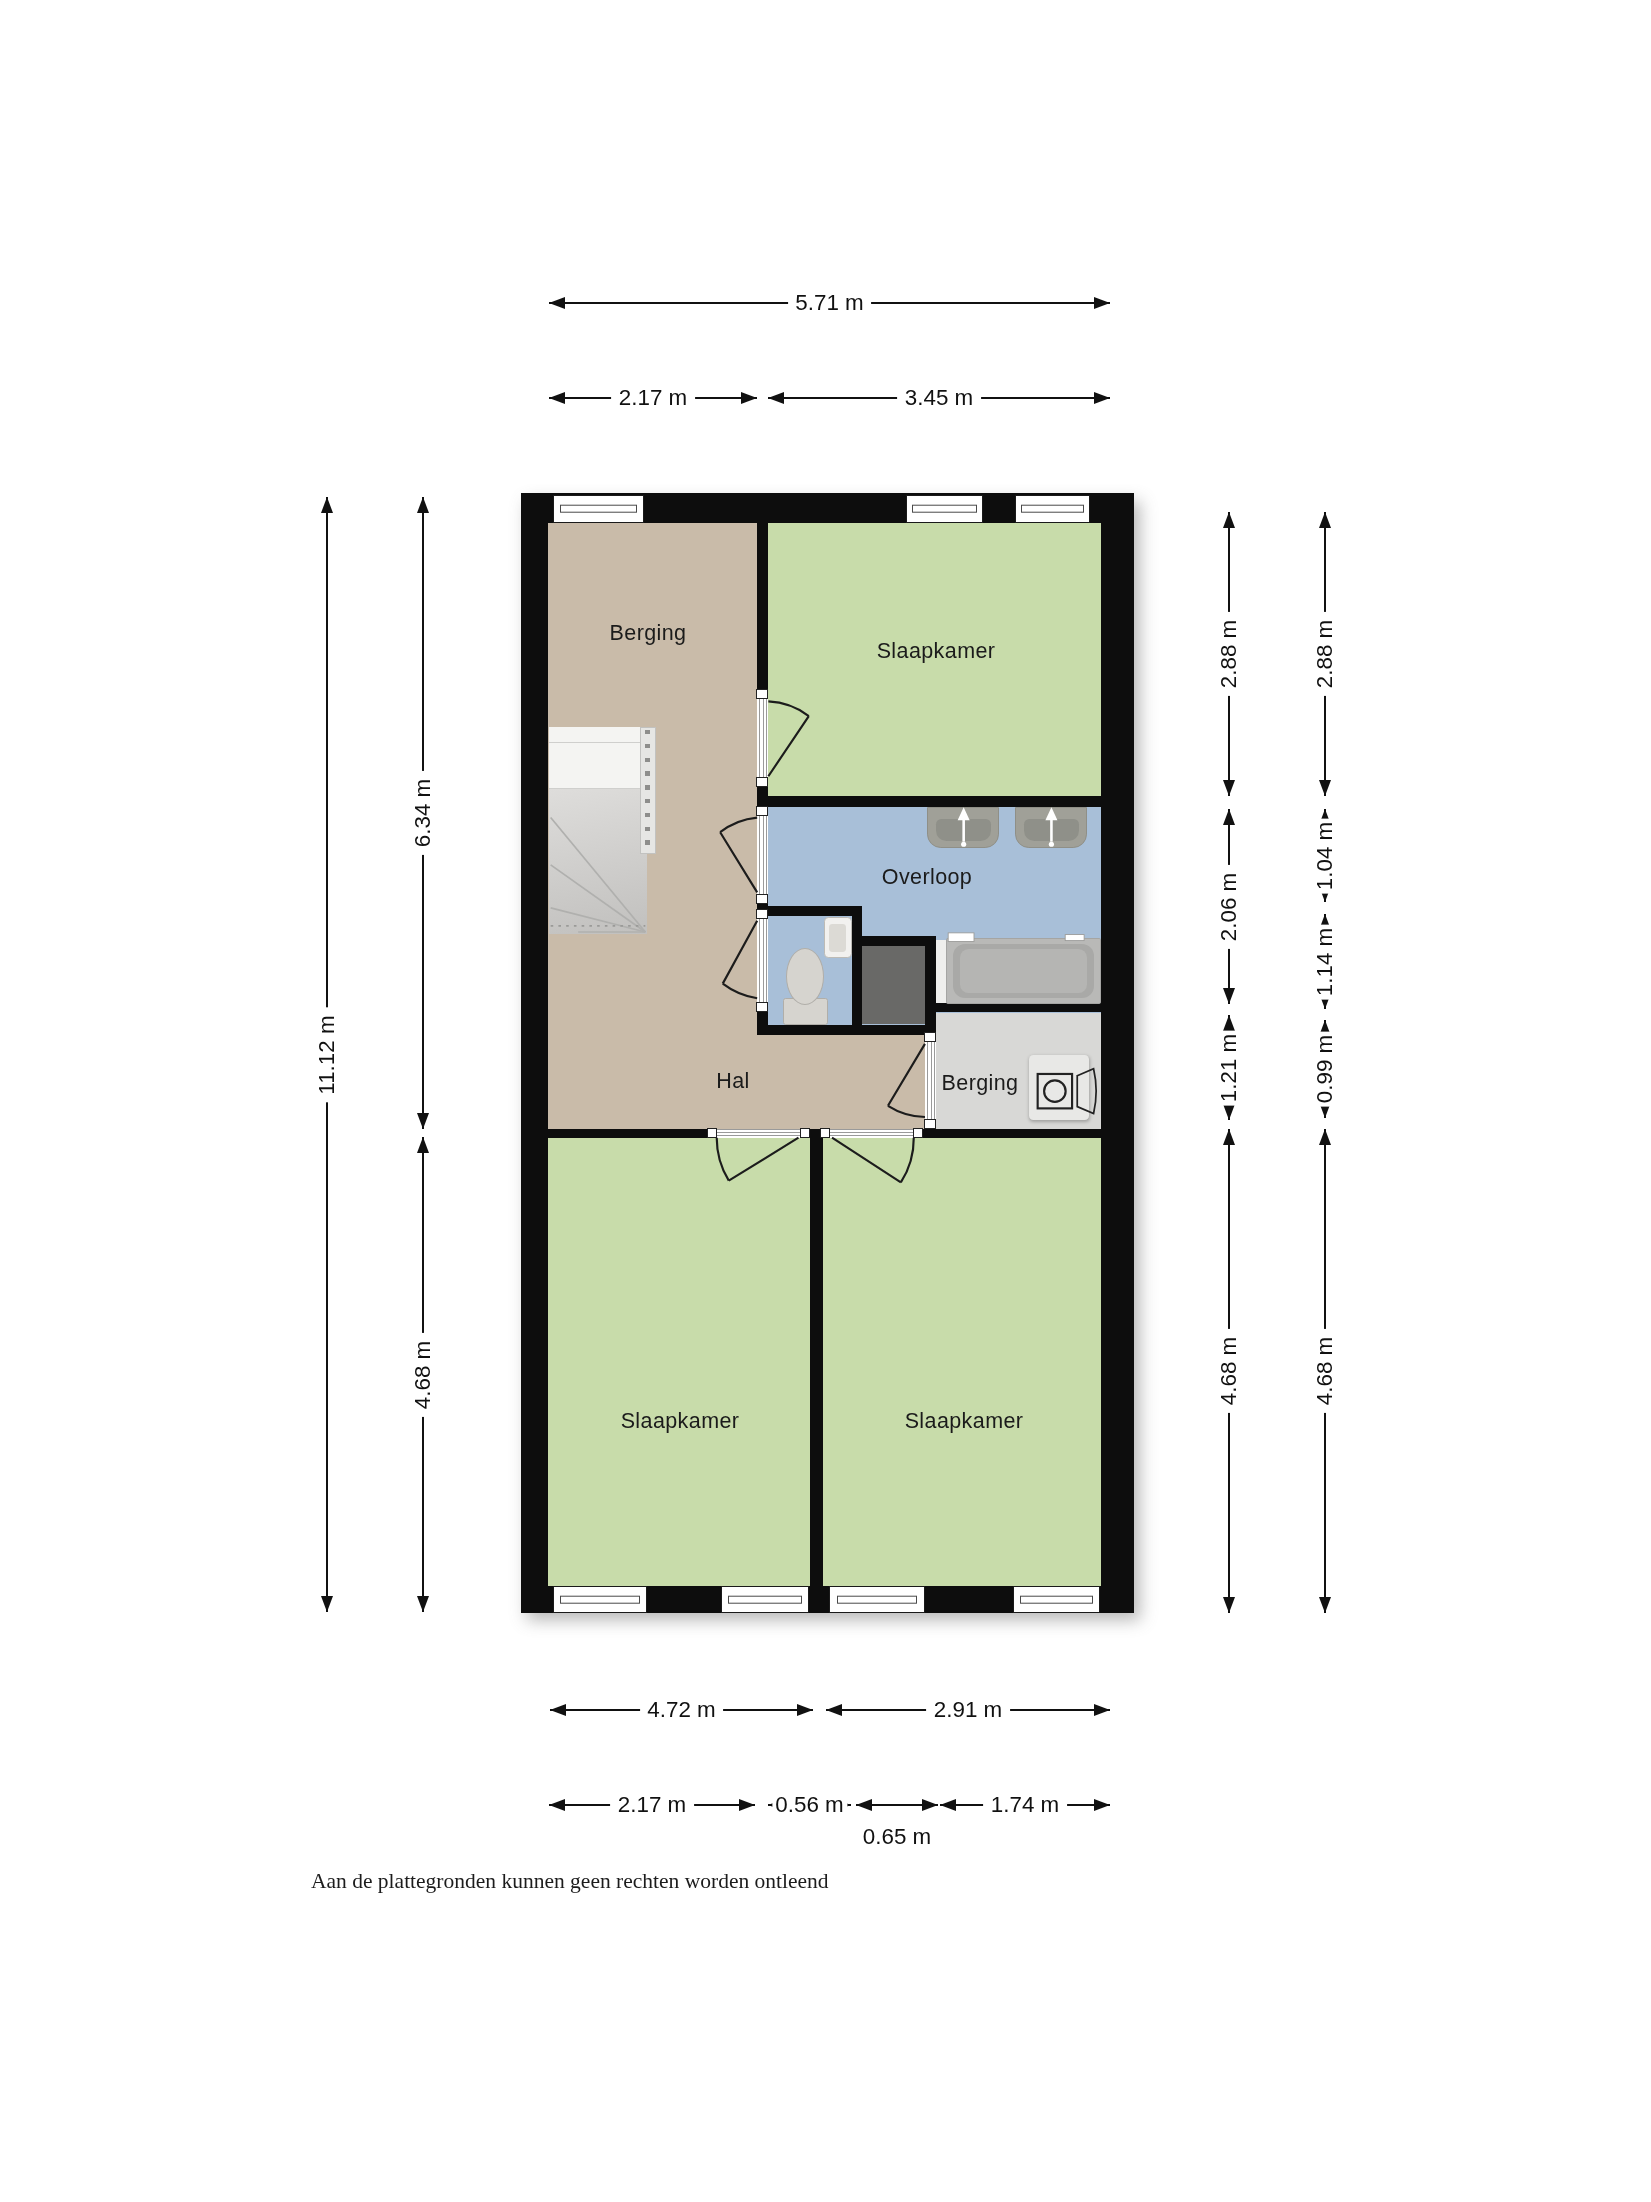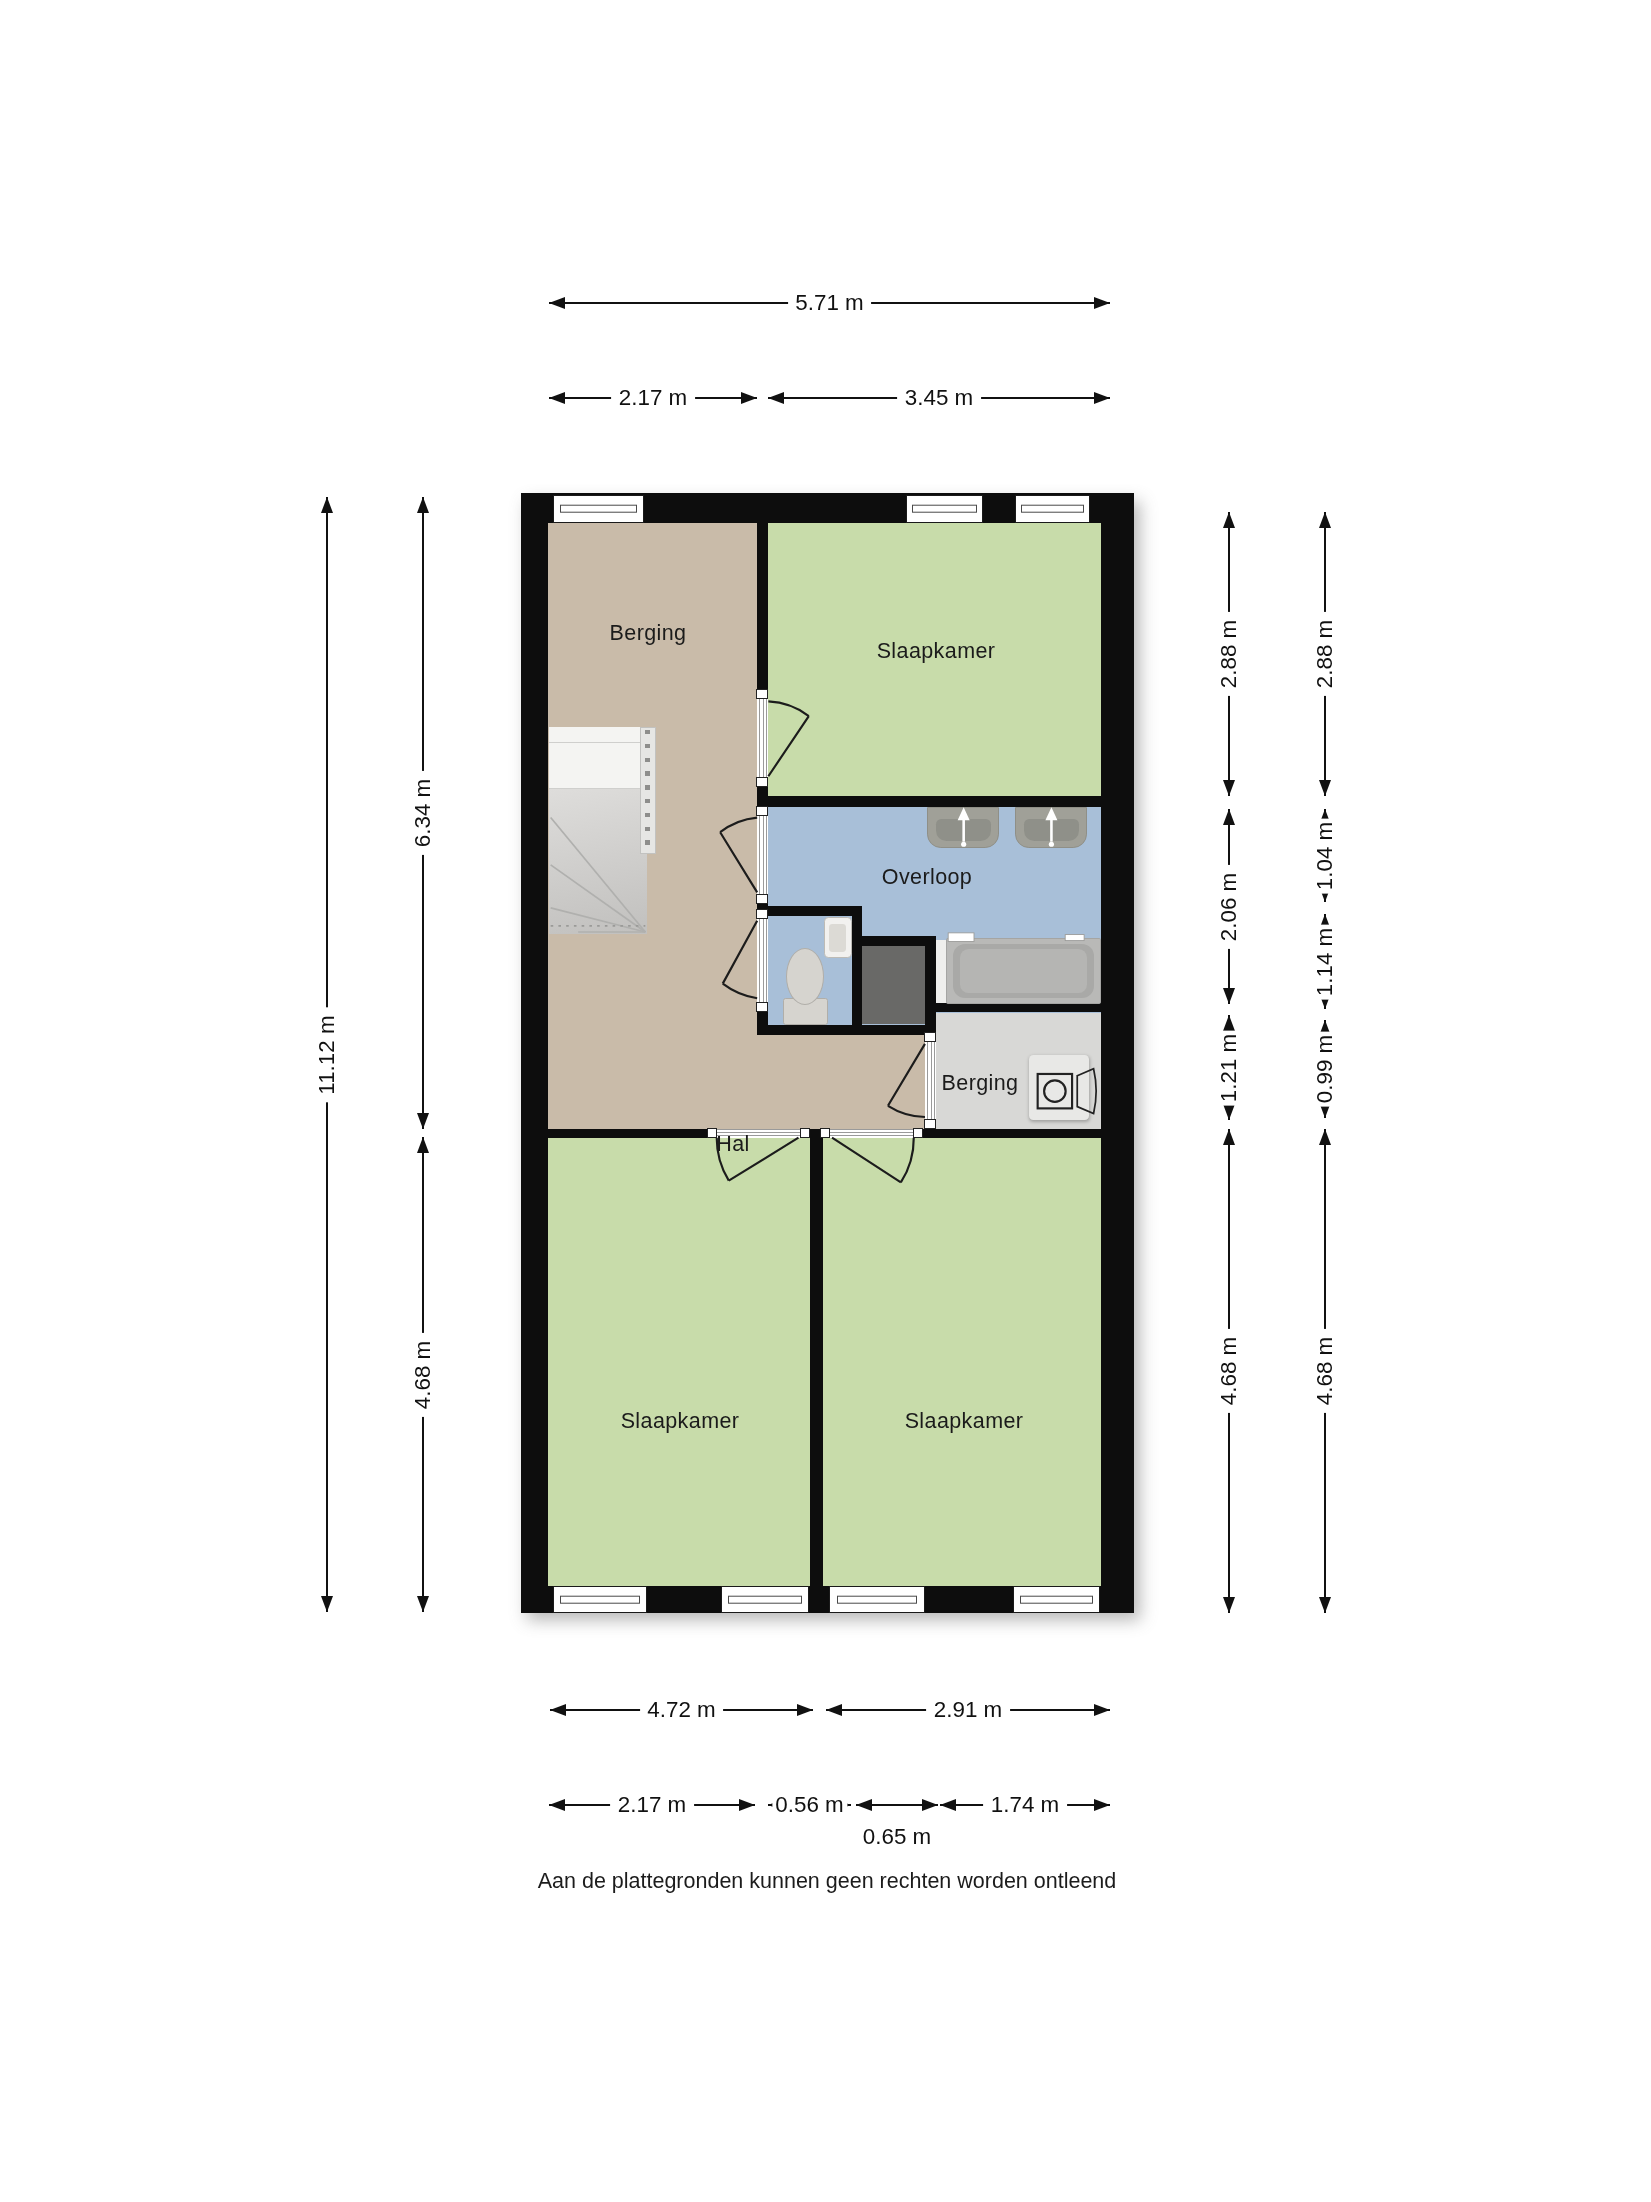--- a/index.html
+++ b/index.html
@@ -38,21 +38,21 @@
   .dim-h .a-l{left:0;border-right:16.3px solid #111;}
   .dim-h .a-r{right:0;border-left:16.3px solid #111;}
   .dim-h .lbl{position:absolute;left:50%;top:0;transform:translate(-50%,-50%);background:#fff;padding:0 7.7px;white-space:nowrap;}
   .dim-v .dl{position:absolute;top:0;bottom:0;left:-0.9px;width:1.7px;background:#111;}
   .dim-v .ah{position:absolute;left:-6px;width:0;height:0;border-left:6px solid transparent;border-right:6px solid transparent;}
   .dim-v .a-t{top:0;border-bottom:16.3px solid #111;}
   .dim-v .a-b{bottom:0;border-top:16.3px solid #111;}
   .dim-v .lbl{position:absolute;left:0;top:50%;transform:translate(-50%,-50%) rotate(-90deg);background:#fff;padding:0 7.7px;white-space:nowrap;}
   
   .fixture{position:absolute;box-sizing:border-box;}
-  .footer{position:absolute;left:311px;width:1032px;text-align:center;font-size:21.5px;color:#1c1c1c;}
+  .footer{position:absolute;left:311px;width:1032px;font-size:21.5px;color:#1c1c1c;font-family:Liberation Serif, serif;}
   svg.overlay{position:absolute;left:0;top:0;width:1652px;height:2203px;pointer-events:none;}
 </style>
 </head>
 <body>
 
 <div id="canvas">
 
   <div class="building"></div>
 
   <div class="floor" style="left:548px;top:523px;width:209px;height:606px;background:#c9bba9;"></div>
@@ -168,21 +168,21 @@
     <g fill="none" stroke="#222222">
       <rect x="1206" y="1248" width="40" height="40" stroke-width="2.5"></rect>
       <circle cx="1226" cy="1268" r="12.5" stroke-width="2.5"></circle>
       <path d="M 1252 1250 L 1271 1242 Q 1277 1268 1271 1294 L 1252 1286 Z" stroke-width="2"></path>
     </g>
   </svg>
 
   <div class="room-label" style="left:648px;top:633px;">Berging</div>
   <div class="room-label" style="left:936px;top:651px;">Slaapkamer</div>
   <div class="room-label" style="left:927px;top:877px;">Overloop</div>
-  <div class="room-label" style="left:733px;top:1144px;">Hal</div>
+  <div class="room-label" style="left:733px;top:1081px;">Hal</div>
   <div class="room-label" style="left:980px;top:1083px;">Berging</div>
   <div class="room-label" style="left:680px;top:1421px;">Slaapkamer</div>
   <div class="room-label" style="left:964px;top:1421px;">Slaapkamer</div>
 
   <div class="dim-h" style="left:549px;top:303px;width:561px;">
     <span class="dl"></span>
       <span class="ah a-l"></span>
       <span class="ah a-r"></span>
     <span class="lbl">5.71 m</span>
   </div>

